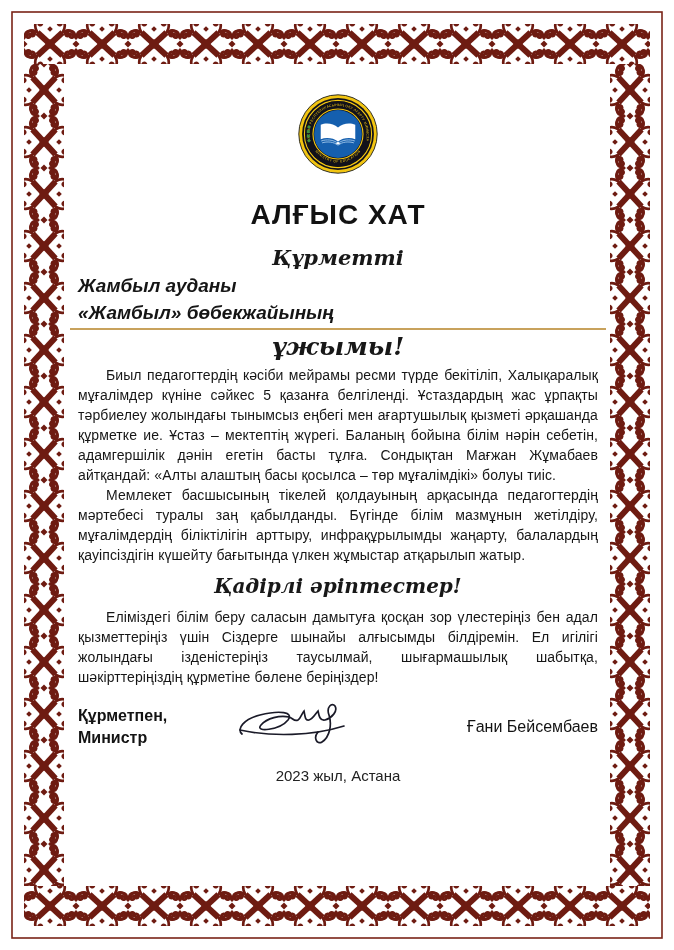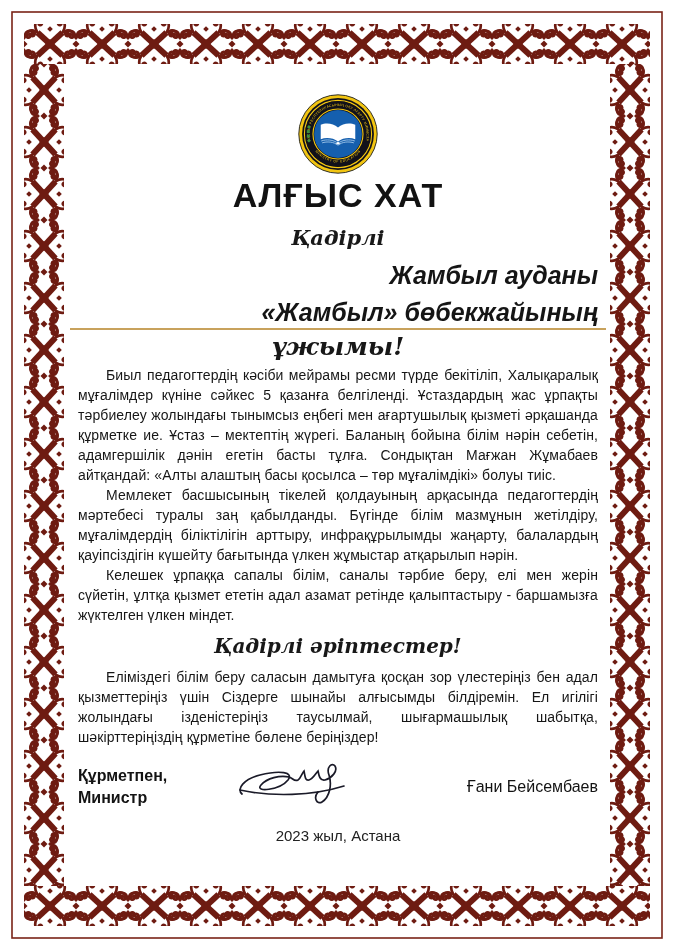--- a/index.html
+++ b/index.html
@@ -6,32 +6,32 @@
   body{
     width:674px;height:950px;position:relative;background:#ffffff;
     font-family:"Liberation Sans",sans-serif;color:#141414;overflow:hidden;
   }
   .border-svg{position:absolute;left:0;top:0;width:674px;height:950px;pointer-events:none;}
   .content{
     position:absolute;left:78px;right:76px;top:88px;
   }
   .logo-wrap{width:84px;height:84px;margin:4px auto 0 auto;}
   .doc-title{
-    text-align:center;font-weight:bold;font-size:34px;line-height:38px;
-    letter-spacing:1px;color:#121212;
+    text-align:center;font-weight:bold;font-size:28px;line-height:38px;
+    margin-top:20px;letter-spacing:1px;color:#121212;
     font-family:"Liberation Sans",sans-serif;
   }
   .script{
     font-family:"DejaVu Serif",serif;font-style:italic;font-weight:bold;
     text-align:center;color:#181818;
   }
   .salutation{font-size:21px;line-height:24px;margin-top:12px;}
   .recipient{
-    text-align:right;font-weight:bold;font-style:italic;font-size:25px;line-height:23px;
-    color:#151515;margin-top:14px;
+    text-align:left;font-weight:bold;font-style:italic;font-size:19px;line-height:23px;
+    color:#151515;margin-top:4px;
   }
   .gold-divider{
     height:2px;background:#c8a25c;margin:4px -8px 0 -8px;border:none;
   }
   .recipient-suffix{font-size:25px;line-height:25px;margin-top:4px;}
   .body-text{margin-top:6px;}
   .body-text p{
     margin:0;font-size:14px;line-height:20px;text-align:justify;
     text-indent:28px;color:#161616;letter-spacing:0.1px;
   }
@@ -129,30 +129,29 @@
           <path d="M-18,7.5 C-12.5,5.5 -5,6 0,10 C5,6 12.5,5.5 18,7.5"></path>
           <path d="M-17,9.5 C-12,7.8 -4.5,8.2 0,12 C4.5,8.2 12,7.8 17,9.5"></path>
         </g>
         <path d="M0,8 L-2.5,11 L2.5,11 Z" fill="#ffffff"></path>
       </g>
     </svg>
   </div>
 
   <div class="doc-title">АЛҒЫС ХАТ</div>
 
-  <div class="script salutation">Қадірлі</div>
+  <div class="script salutation">Құрметті</div>
   <div class="recipient">Жамбыл ауданы</div>
   <div class="recipient">«Жамбыл» бөбекжайының</div>
   <div class="gold-divider"></div>
   <div class="script recipient-suffix">ұжымы!</div>
 
   <div class="body-text">
     <p>Биыл педагогтердің кәсіби мейрамы ресми түрде бекітіліп, Халықаралық мұғалімдер күніне сәйкес 5 қазанға белгіленді. Ұстаздардың жас ұрпақты тәрбиелеу жолындағы тынымсыз еңбегі мен ағартушылық қызметі әрқашанда құрметке ие. Ұстаз – мектептің жүрегі. Баланың бойына білім нәрін себетін, адамгершілік дәнін егетін басты тұлға. Сондықтан Мағжан Жұмабаев айтқандай: «Алты алаштың басы қосылса – төр мұғалімдікі» болуы тиіс.</p>
-    <p>Мемлекет басшысының тікелей қолдауының арқасында педагогтердің мәртебесі туралы заң қабылданды. Бүгінде білім мазмұнын жетілдіру, мұғалімдердің біліктілігін арттыру, инфрақұрылымды жаңарту, балалардың қауіпсіздігін күшейту бағытында үлкен жұмыстар атқарылып нәрін.</p>
-    <p>Келешек ұрпаққа сапалы білім, саналы тәрбие беру, елі мен жерін сүйетін, ұлтқа қызмет ететін адал азамат ретінде қалыптастыру - баршамызға жүктелген үлкен міндет.</p>
+    <p>Мемлекет басшысының тікелей қолдауының арқасында педагогтердің мәртебесі туралы заң қабылданды. Бүгінде білім мазмұнын жетілдіру, мұғалімдердің біліктілігін арттыру, инфрақұрылымды жаңарту, балалардың қауіпсіздігін күшейту бағытында үлкен жұмыстар атқарылып жатыр.</p>
   </div>
 
   <div class="script subheading">Қадірлі әріптестер!</div>
 
   <div class="body-text">
     <p>Еліміздегі білім беру саласын дамытуға қосқан зор үлестеріңіз бен адал қызметтеріңіз үшін Сіздерге шынайы алғысымды білдіремін. Ел игілігі жолындағы ізденістеріңіз таусылмай, шығармашылық шабытқа, шәкірттеріңіздің құрметіне бөлене беріңіздер!</p>
   </div>
 
   <div class="sign-row">
     <div class="sign-left">

